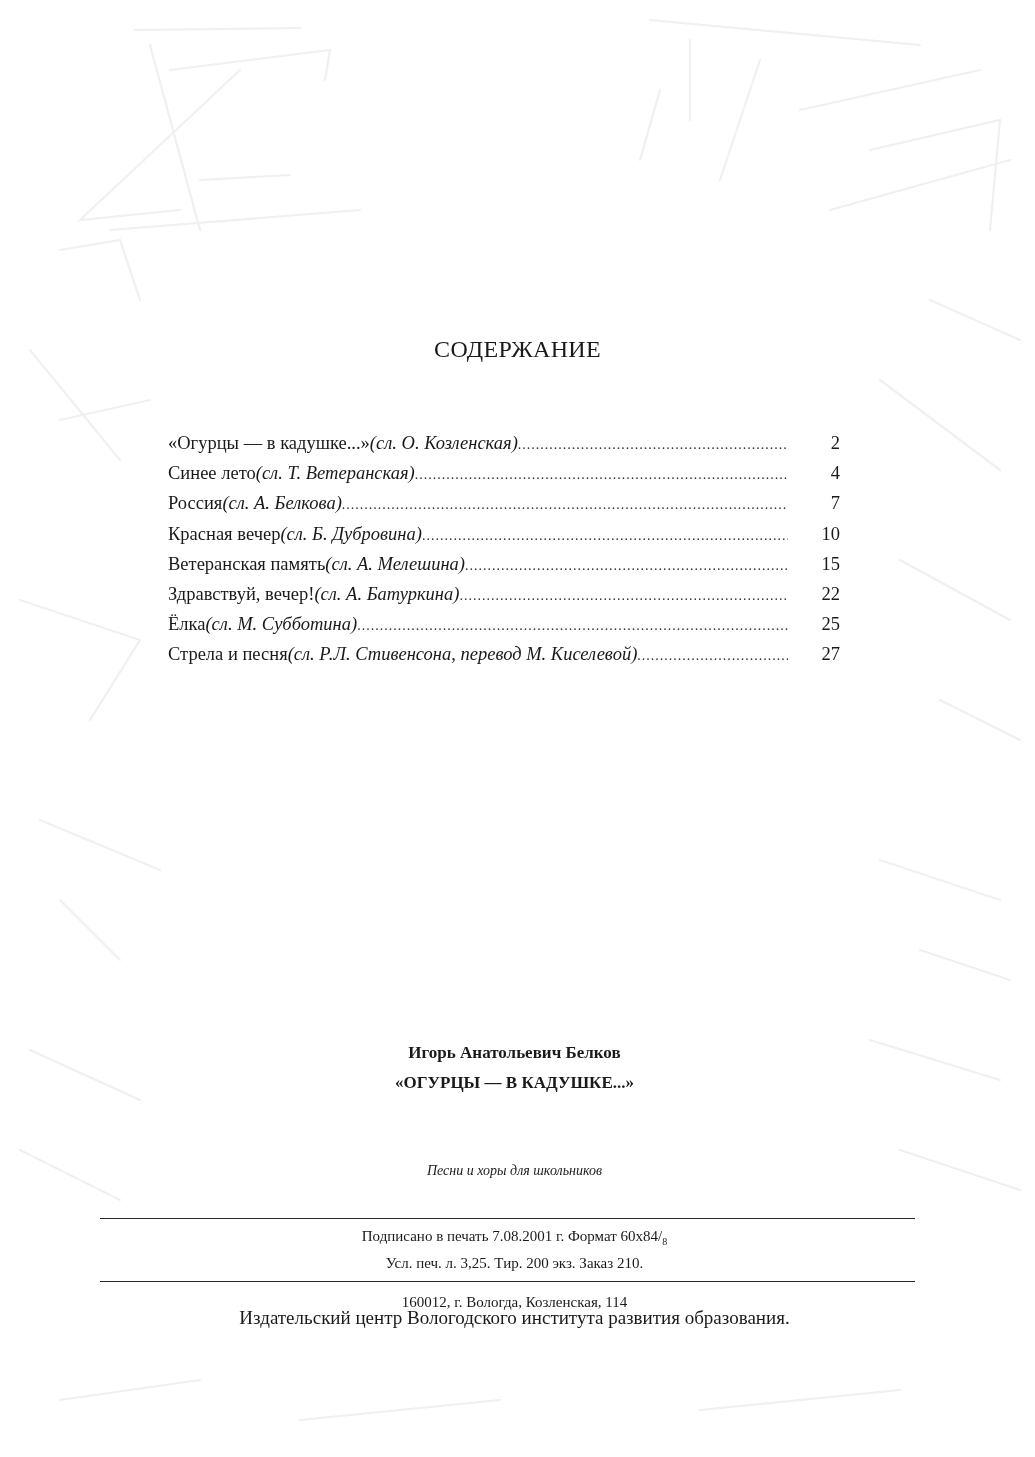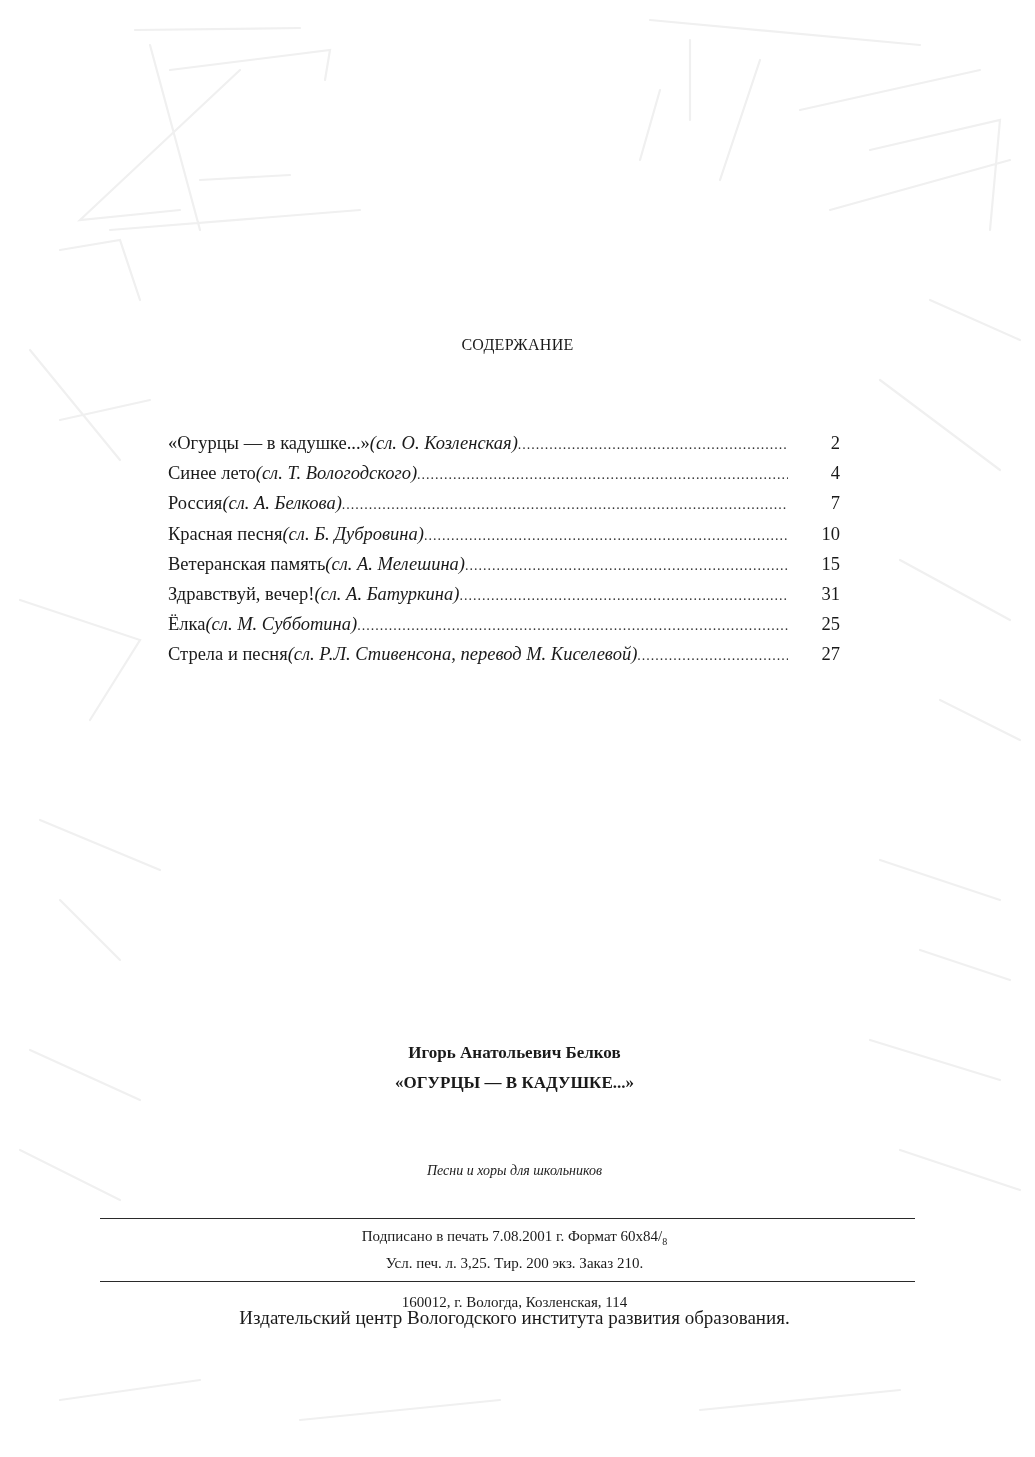--- a/index.html
+++ b/index.html
@@ -10,21 +10,21 @@
       font-family: "Liberation Serif", "DejaVu Serif", serif;
       color: #1a1a1a;
     }
     .watermark {
       position: absolute; left: 0; top: 0; width: 1035px; height: 1457px;
       pointer-events: none;
     }
     .watermark path { fill: none; stroke: #f0f0f0; stroke-width: 2.2; stroke-linecap: round; }
     .toc-title {
       position: absolute; left: 0; width: 1035px; top: 336px;
-      text-align: center; font-size: 16px; letter-spacing: 0.3px;
+      text-align: center; font-size: 24px; letter-spacing: 0.3px;
     }
     .toc {
       position: absolute; left: 168px; top: 433px; width: 672px;
     }
     .toc-row {
       display: flex; align-items: baseline; height: 30.2px;
       font-size: 18.5px; white-space: nowrap;
     }
     .toc-row .entry { display: flex; align-items: baseline; width: 620px; overflow: hidden; }
     .toc-row .song { flex: none; }
@@ -72,56 +72,56 @@
     <div class="entry">
         <span class="song">«Огурцы — в кадушке...» </span>
         <span class="author">(сл. О. Козленская)</span>
         <span class="dots"></span>
       </div>
     <span class="page">2</span>
   </div>
   <div class="toc-row">
     <div class="entry">
         <span class="song">Синее лето </span>
-        <span class="author">(сл. Т. Вологодского)</span>
+        <span class="author">(сл. Т. Ветеранская)</span>
         <span class="dots"></span>
       </div>
     <span class="page">4</span>
   </div>
   <div class="toc-row">
     <div class="entry">
         <span class="song">Россия </span>
         <span class="author">(сл. А. Белкова)</span>
         <span class="dots"></span>
       </div>
     <span class="page">7</span>
   </div>
   <div class="toc-row">
     <div class="entry">
-        <span class="song">Красная песня </span>
+        <span class="song">Красная вечер </span>
         <span class="author">(сл. Б. Дубровина)</span>
         <span class="dots"></span>
       </div>
     <span class="page">10</span>
   </div>
   <div class="toc-row">
     <div class="entry">
         <span class="song">Ветеранская память </span>
         <span class="author">(сл. А. Мелешина)</span>
         <span class="dots"></span>
       </div>
     <span class="page">15</span>
   </div>
   <div class="toc-row">
     <div class="entry">
         <span class="song">Здравствуй, вечер! </span>
         <span class="author">(сл. А. Батуркина)</span>
         <span class="dots"></span>
       </div>
-    <span class="page">31</span>
+    <span class="page">22</span>
   </div>
   <div class="toc-row">
     <div class="entry">
         <span class="song">Ёлка </span>
         <span class="author">(сл. М. Субботина)</span>
         <span class="dots"></span>
       </div>
     <span class="page">25</span>
   </div>
   <div class="toc-row">

